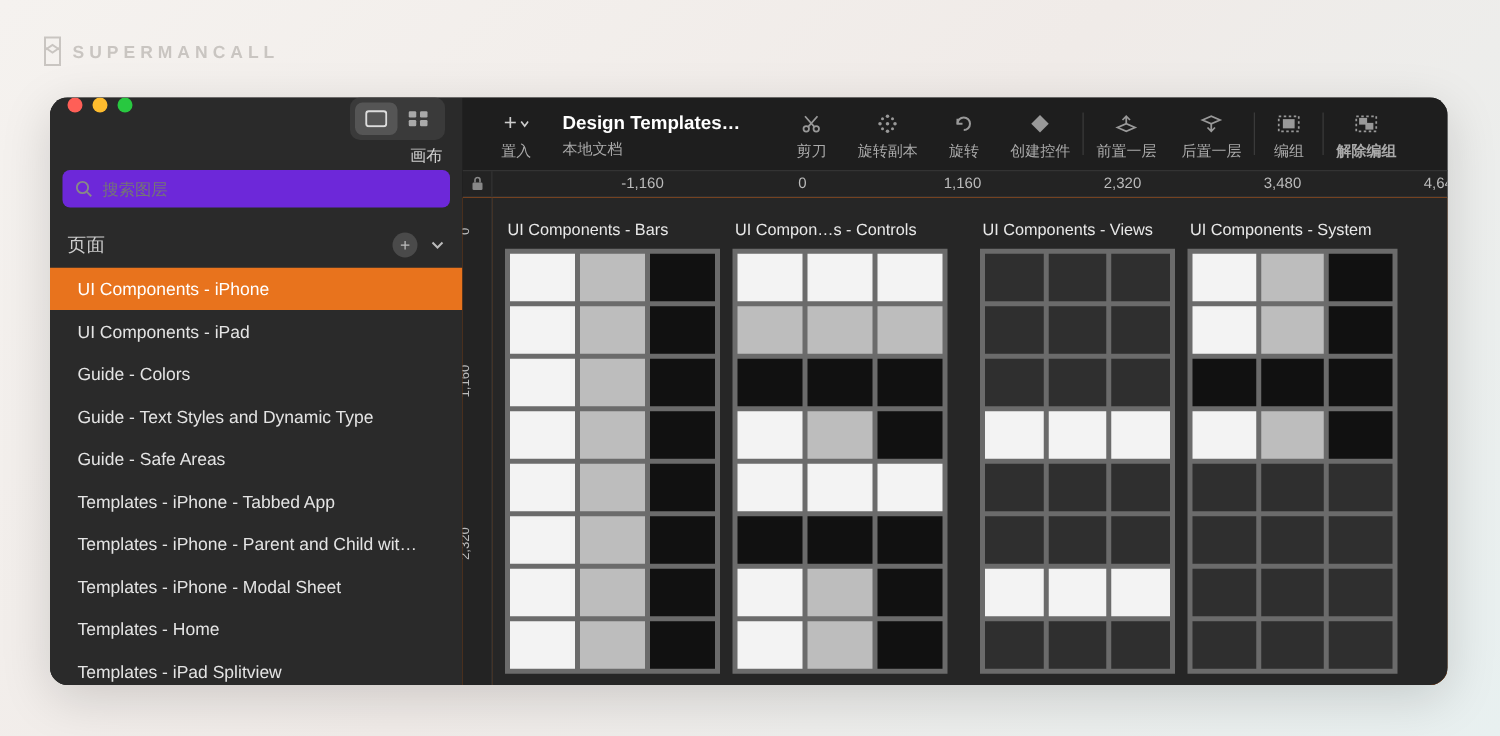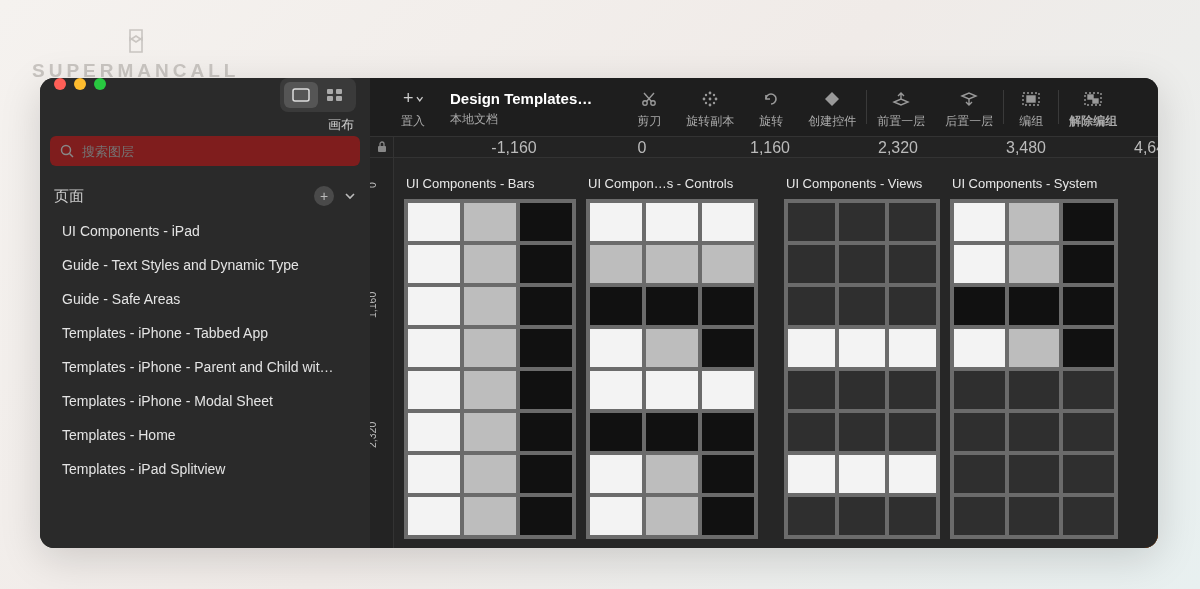--- a/index.html
+++ b/index.html
@@ -5,60 +5,60 @@
   * { box-sizing: border-box; margin: 0; padding: 0; }
   body {
     width: 1200px; height: 589px;
     background: linear-gradient(135deg, #f5f2ef 0%, #f0ebe8 50%, #e8f0f0 100%);
     font-family: -apple-system, "Helvetica Neue", Arial, sans-serif;
     position: relative;
   }
   .brand {
     position: absolute; top: 28px; left: 32px;
     display: flex; align-items: center; gap: 6px;
-    color: #c9c5c1; letter-spacing: 4px; font-size: 19px; font-weight: 600; flex-direction: column;
+    color: #c9c5c1; letter-spacing: 4px; font-size: 14px; font-weight: 600;
   }
   .brand svg { width: 20px; height: 26px; }
   .window {
     position: absolute; top: 78px; left: 40px; width: 1118px; height: 470px;
     background: #1e1e1e; border-radius: 14px; overflow: hidden;
     box-shadow: 0 10px 40px rgba(0,0,0,0.15);
     display: flex;
   }
   
   .left { width: 330px; background: #2a2a2a; display: flex; flex-direction: column; }
   .titlebar { height: 58px; display: flex; align-items: flex-start; padding: 0 14px; position: relative; }
   .traffic { display: flex; gap: 8px; }
   .dot { width: 12px; height: 12px; border-radius: 50%; }
   .dot.r { background:#ff5f57; } .dot.y{background:#febc2e;} .dot.g{background:#28c840;}
   .seg { margin-left: auto; display:flex; background:#3a3a3a; border-radius:8px; padding:4px; }
   .segbtn { width:34px; height:26px; border-radius:6px; display:flex; align-items:center; justify-content:center; }
   .segbtn.active { background:#555; }
   .canv-label { position:absolute; bottom:2px; right:16px; color:#d0d0d0; font-size:13px; }
-  .search { margin: 0 10px 10px 10px; background:#7f1d1d; border-radius:6px; height:30px; display:flex; align-items:center; padding:0 10px; gap:8px; color:#888; }
+  .search { margin: 0 10px 10px 10px; background:#6d28d9; border-radius:6px; height:30px; display:flex; align-items:center; padding:0 10px; gap:8px; color:#888; }
   .search input { flex:1; background:transparent; border:none; outline:none; color:#ddd; font-size:13px; }
   .pages-hdr { display:flex; align-items:center; padding: 10px 14px 8px 14px; color:#ccc; font-size:15px; }
   .pages-hdr .sp { margin-left:auto; display:flex; gap:10px; align-items:center; color:#bbb; }
   .plus-circ { width:20px; height:20px; border-radius:50%; background:#4a4a4a; display:flex; align-items:center; justify-content:center; font-size:14px; }
   .list { flex:1; overflow:hidden; }
   .row { padding: 9px 18px 9px 22px; color:#e4e4e4; font-size:14px; white-space:nowrap; overflow:hidden; text-overflow:ellipsis; cursor:pointer; }
   .row.selected { background:#e8731d; color:#fff; }
   
   .main { flex:1; display:flex; flex-direction:column; background:#1e1e1e; overflow:hidden; }
   .toolbar { height:58px; display:flex; align-items:flex-start; padding: 6px 0 0 16px; gap:0; color:#ccc; }
   .tb-group { display:flex; flex-direction:column; align-items:center; justify-content:center; padding:0 10px; height:50px; font-size:12px; color:#aaa; gap:4px; min-width:54px; }
   .tb-group.title { align-items:flex-start; min-width:160px; flex:0 0 auto; padding-right:30px; }
   .tb-group.title .t1 { color:#fff; font-size:15px; font-weight:600; }
   .tb-group.title .t2 { color:#aaa; font-size:12px; }
   .sep { width:1px; height:34px; background:#3a3a3a; margin-top:6px; }
   .ico { width:20px; height:20px; display:flex; align-items:center; justify-content:center; }
   .ruler-row { height:22px; display:flex; background:#232323; border-top:1px solid #333; border-bottom:1px solid #333; }
   .lock { width:24px; display:flex; align-items:center; justify-content:center; color:#888; font-size:11px; border-right:1px solid #333; }
   .hruler { flex:1; position:relative; overflow:hidden; }
-  .tick { position:absolute; top:2px; font-size:16px; color:#bbb; transform:translateX(-50%); }
+  .tick { position:absolute; top:2px; font-size:12px; color:#bbb; transform:translateX(-50%); }
   .canvas-area { flex:1; display:flex; background:#f97316; overflow:hidden; }
   .vruler { width:24px; background:#232323; border-right:1px solid #333; position:relative; }
   .vtick { position:absolute; left:2px; font-size:10.5px; color:#bbb; transform: translateY(-50%) rotate(-90deg); transform-origin:left center; }
   .canvas { flex:1; background:#262626; position:relative; overflow:hidden; padding:18px 0 0 10px; display:flex; gap:10px; }
   .artcol { display:flex; flex-direction:column; gap:6px; }
   .artlabel { color:#e8e8e8; font-size:13px; padding-left:2px; margin-bottom:2px; white-space:nowrap; }
   .artgrid { background:#6b6b6b; padding:4px; display:grid; grid-template-columns: repeat(3, 1fr); gap:4px; }
   .cell { background:#2f2f2f; }
   .cell.light { background:#f3f3f3; }
   .cell.mid { background:#bdbdbd; }
@@ -114,21 +114,23 @@
       <span>页面</span>
       <div class="sp">
         <div class="plus-circ">+</div>
         <svg width="12" height="12" viewBox="0 0 12 12">
             <path d="M2 4 L6 8 L10 4" fill="none" stroke="#bbb" stroke-width="1.6"></path>
           </svg>
       </div>
     </div>
 
     <div class="list" id="page-list">
+        <div class="row selected">UI Components - iPhone</div>
         <div class="row">UI Components - iPad</div>
+        <div class="row">Guide - Colors</div>
         <div class="row">Guide - Text Styles and Dynamic Type</div>
         <div class="row">Guide - Safe Areas</div>
         <div class="row">Templates - iPhone - Tabbed App</div>
         <div class="row">Templates - iPhone - Parent and Child wit…</div>
         <div class="row">Templates - iPhone - Modal Sheet</div>
         <div class="row">Templates - Home</div>
         <div class="row">Templates - iPad Splitview</div>
       </div>
   </div>
 

